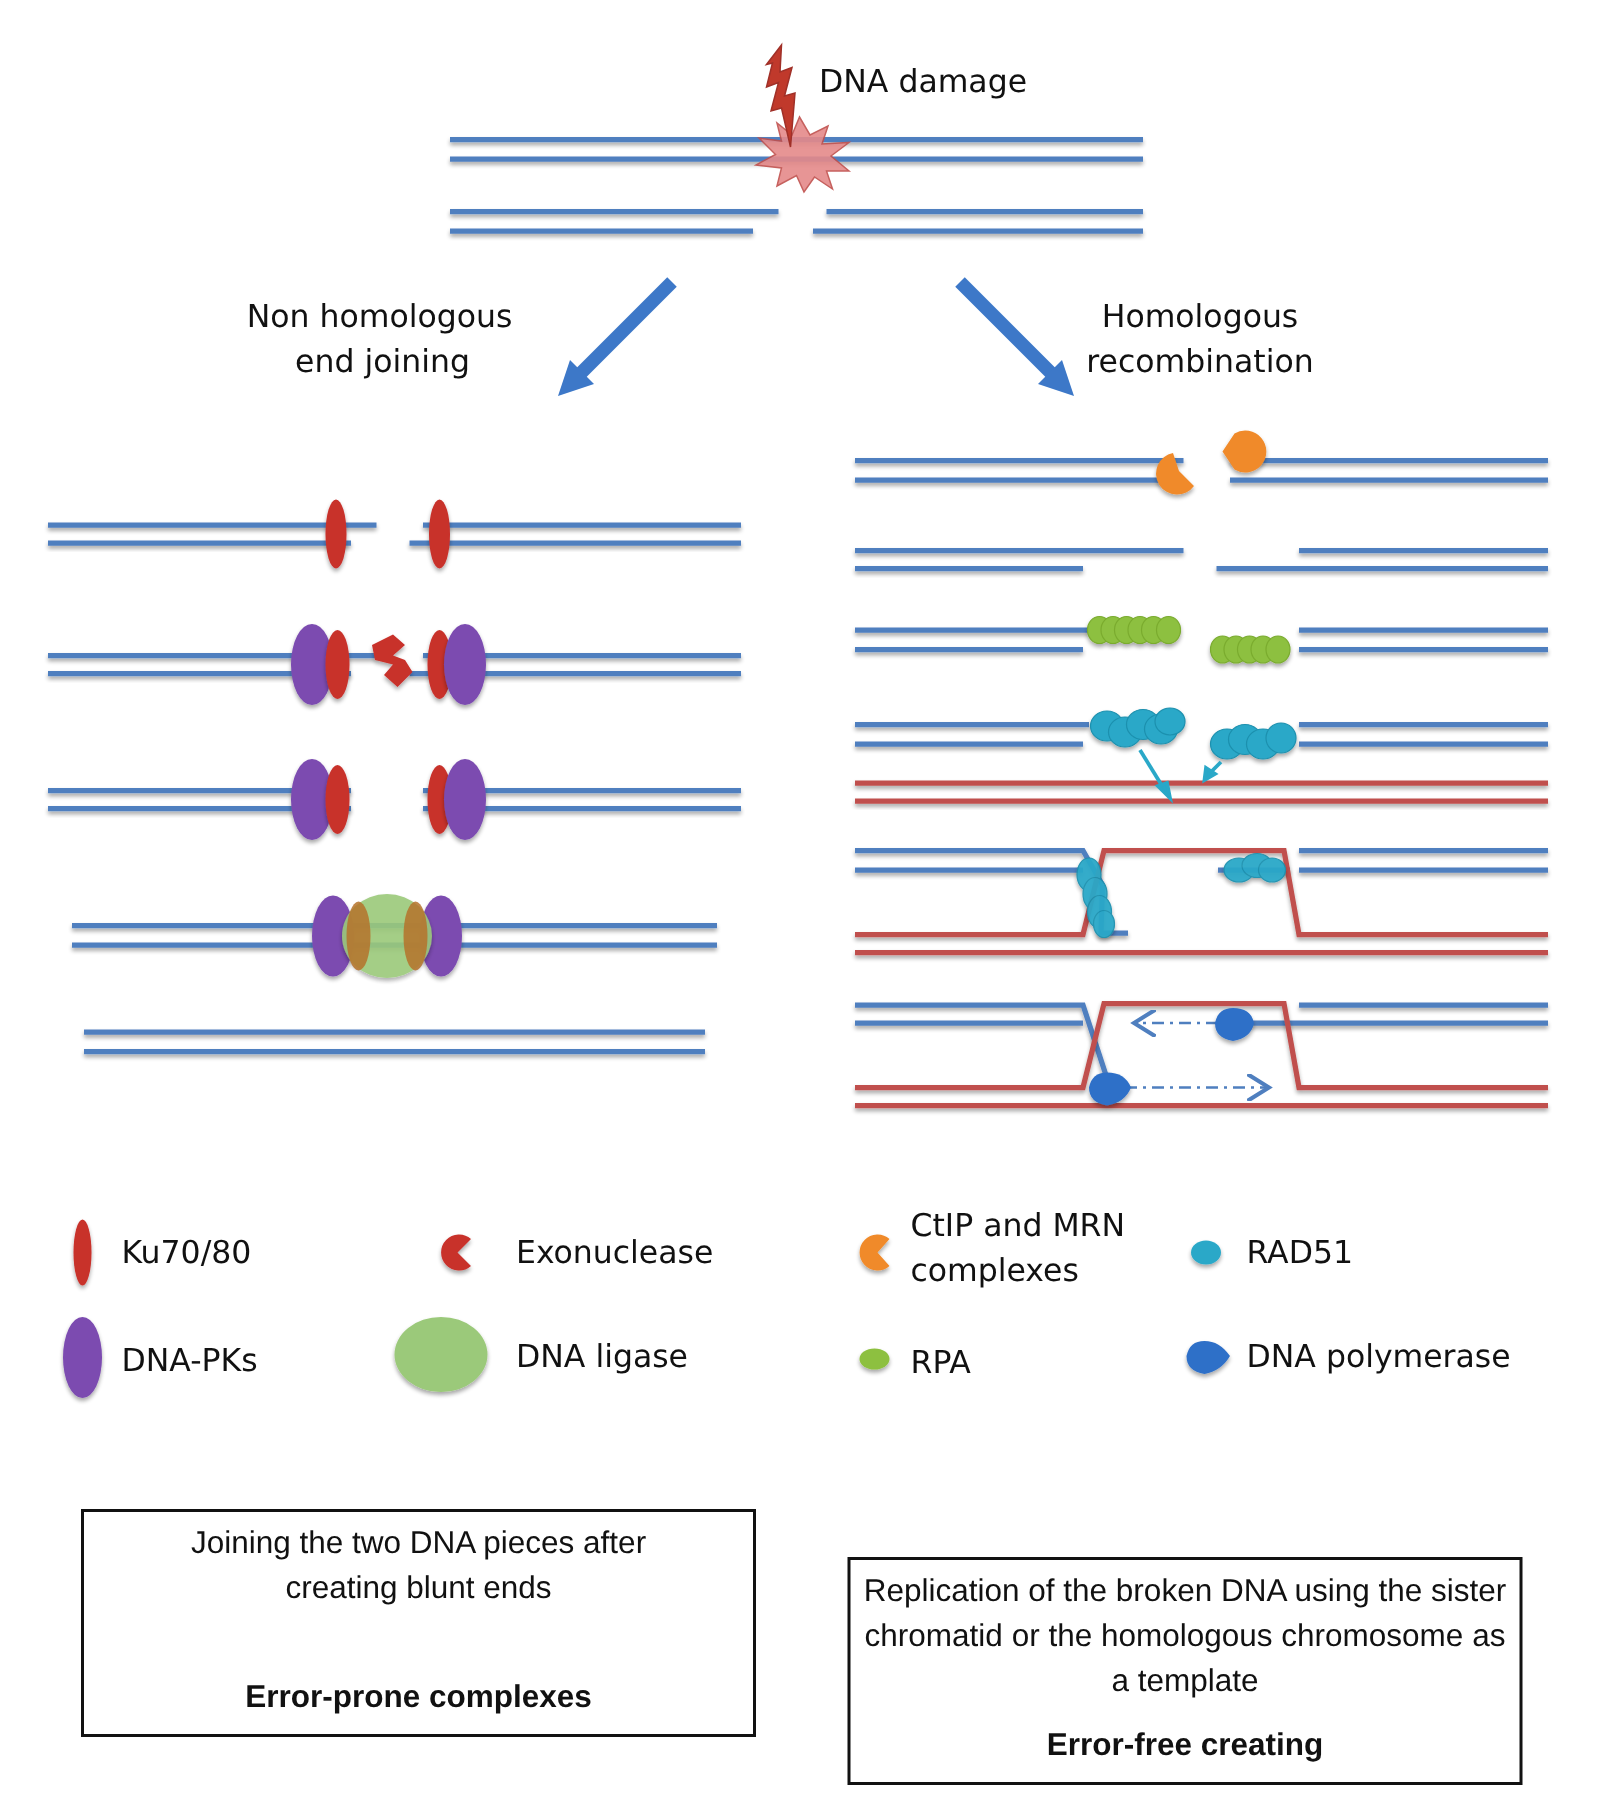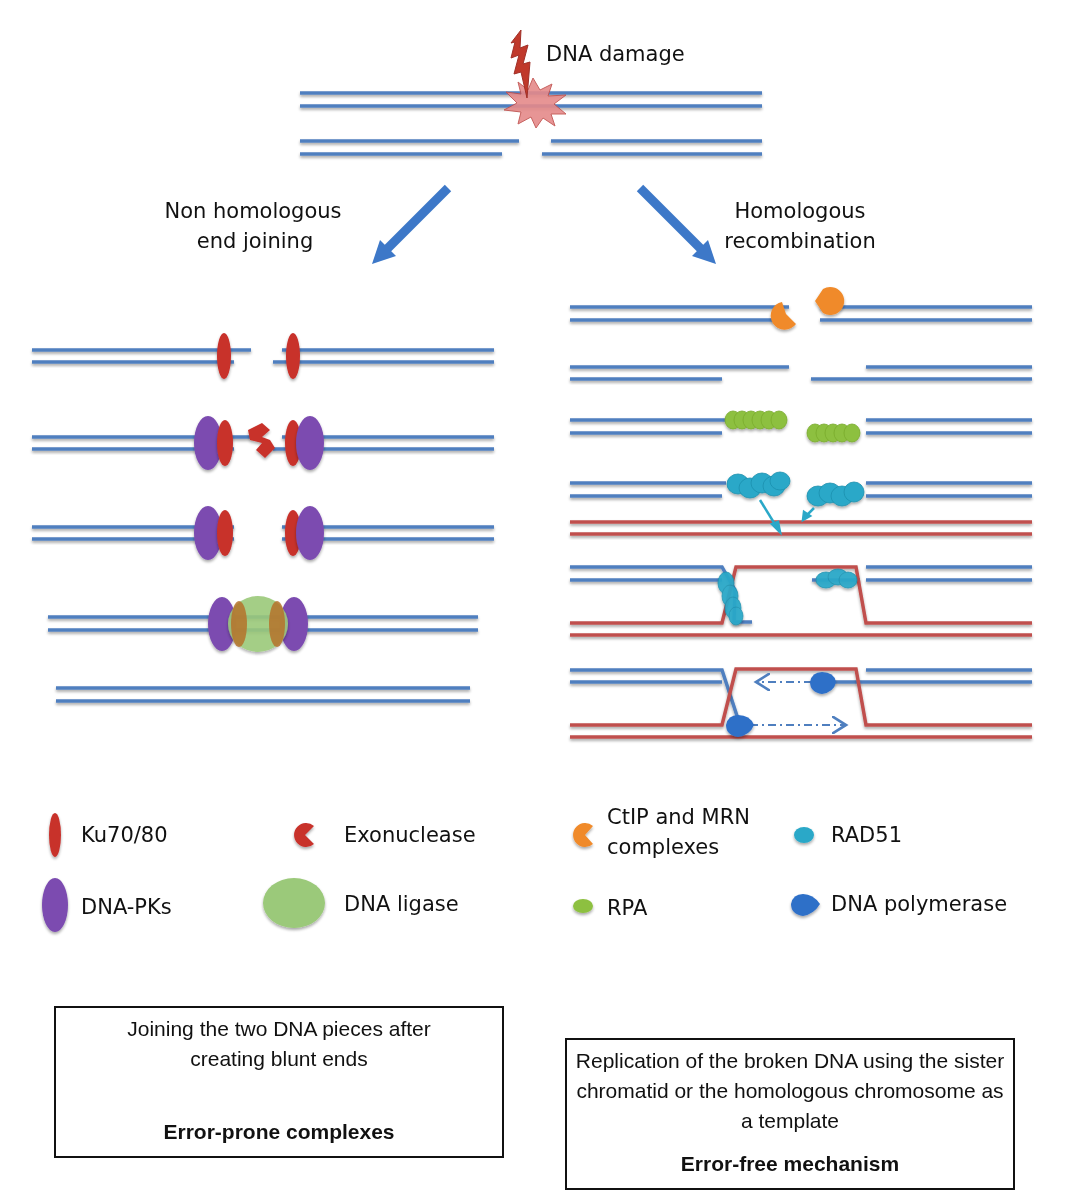--- a/index.html
+++ b/index.html
@@ -264,14 +264,14 @@
     <text class="lbl" x="831" y="911">DNA polymerase</text>
   </g>
 </svg>
 
 <div class="box" style="left:54px; top:1006px; width:450px; height:152px;">
   <div class="desc" style="padding:0 40px;">Joining the two DNA pieces after creating blunt ends</div>
   <div class="verdict">Error-prone complexes</div>
 </div>
 <div class="box" style="left:565px; top:1006px; width:450px; height:152px;margin-top:32px;">
   <div class="desc">Replication of the broken DNA using the sister chromatid or the homologous chromosome as a template</div>
-  <div class="verdict">Error-free mechanism</div>
+  <div class="verdict">Error-free creating</div>
 </div>
 
 </body></html>

